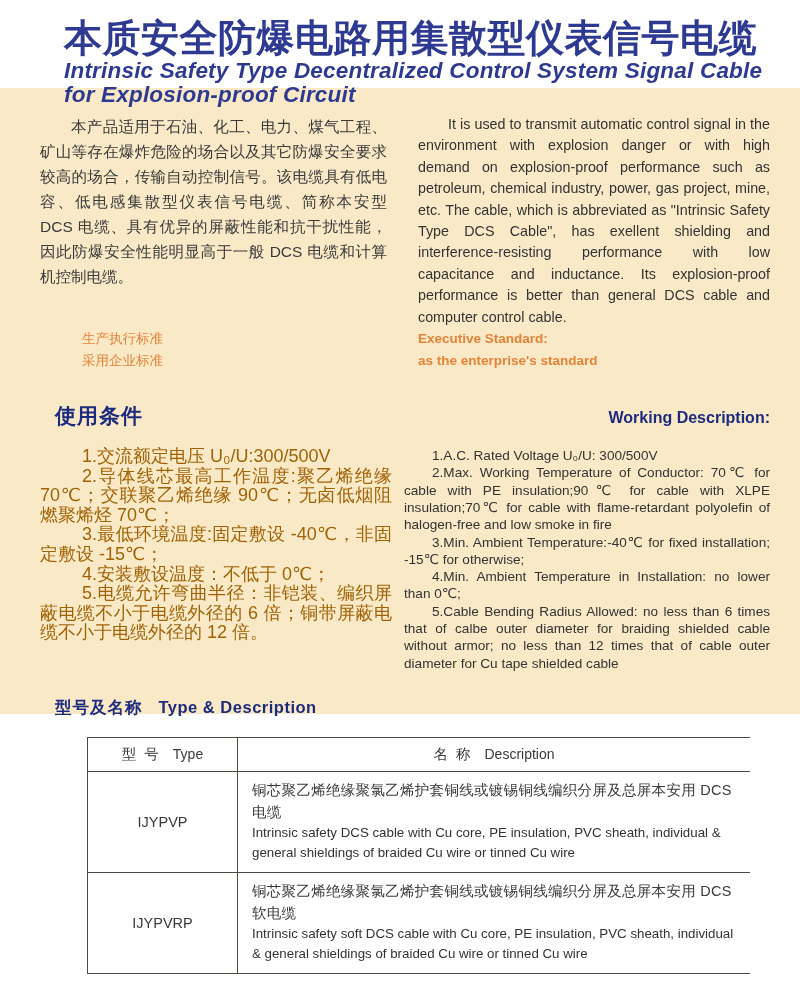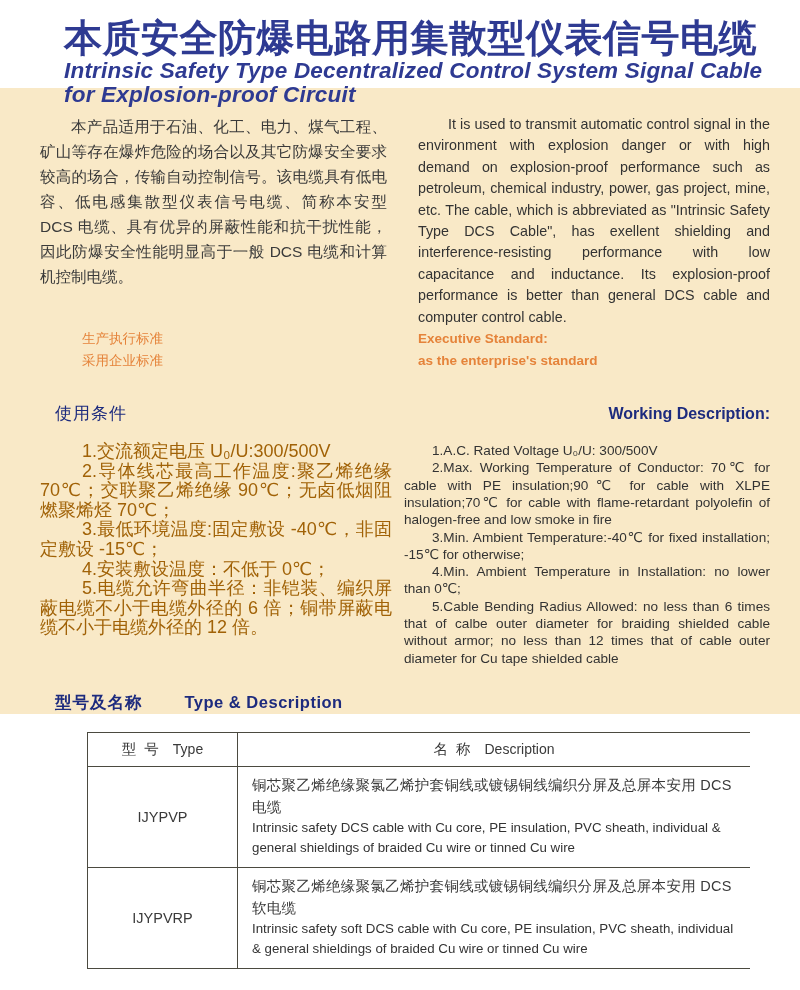--- a/index.html
+++ b/index.html
@@ -39,32 +39,32 @@
     width:352px;font-size:14.3px;line-height:21.4px;
     text-align:justify;text-indent:30px;color:#333333;
   }
 
   .standards-row{}
   .standards{font-size:13.5px;line-height:22px;color:#e5833a;}
   .standards-zh{padding-left:42px;}
   .standards-en{width:352px;font-weight:bold;}
 
   .section-head-row{margin-top:30px;align-items:baseline;}
-  .head-zh{font-size:17px;font-weight:normal;color:#1d2b7e;padding-left:15px;letter-spacing:1px;}
+  .head-zh{font-size:21px;font-weight:bold;color:#1d2b7e;padding-left:15px;letter-spacing:1px;}
   .head-en{font-size:16px;font-weight:bold;color:#1d2b7e;}
 
   .conditions-row{margin-top:17px;}
   .cond-zh{width:352px;font-size:18px;line-height:19.6px;text-align:justify;color:#a16207;}
   .cond-zh .cond-item{text-indent:42px;}
   .cond-en{width:366px;font-size:13.6px;line-height:17.3px;text-align:justify;color:#333333;}
   .cond-en .cond-item{text-indent:28px;}
 
-  .type-head-row{margin-top:25px;display:flex;align-items:baseline;}
+  .type-head-row{margin-top:25px;display:flex;align-items:baseline;gap:6px;}
   .type-head-zh{font-size:16.5px;font-weight:bold;color:#1d2b7e;padding-left:15px;letter-spacing:1px;}
-  .type-head-en{font-size:16.5px;font-weight:bold;color:#1d2b7e;margin-left:42px;letter-spacing:0.5px;}
+  .type-head-en{font-size:16.5px;font-weight:bold;color:#1d2b7e;margin-left:10px;letter-spacing:0.5px;}
 
   
   .ttable{
     margin:18px 0 0 47px;width:663px;
     border-left:1.5px solid #4b4a40;
     box-sizing:border-box;
   }
   .trow{display:flex;border-top:1.5px solid #4b4a40;}
   .trow:last-child{border-bottom:1.5px solid #4b4a40;}
   .tcell{box-sizing:border-box;}

